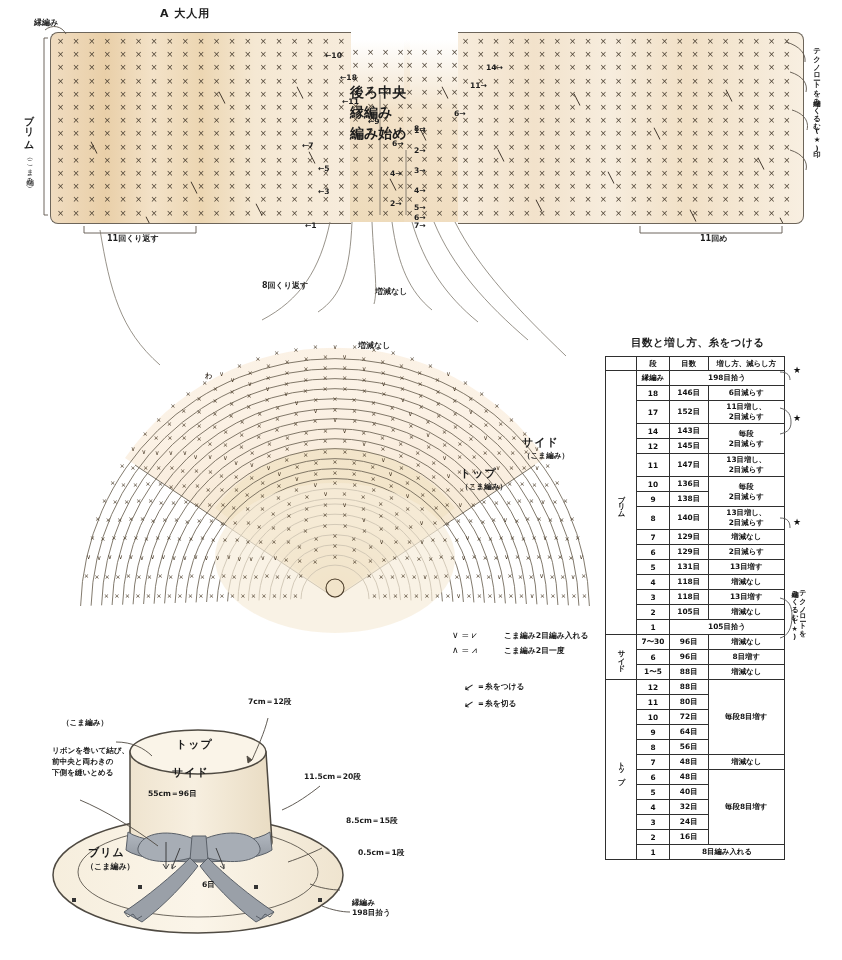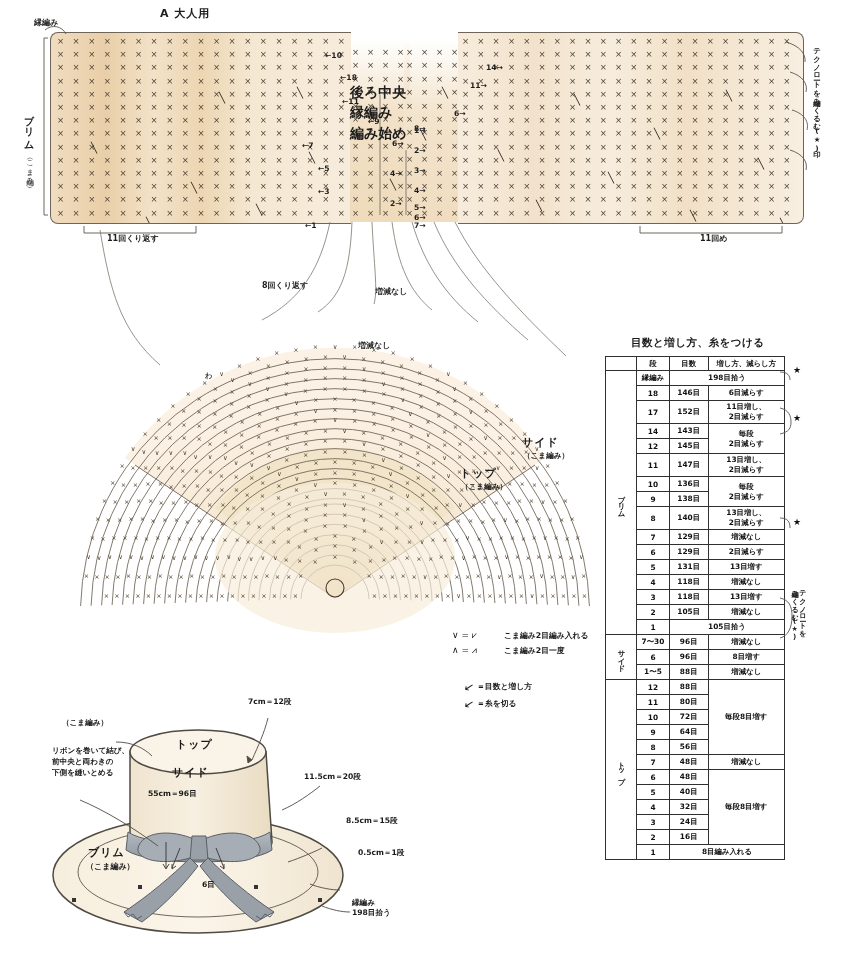--- a/index.html
+++ b/index.html
@@ -1441,21 +1441,21 @@
       <span class="lg-txt">こま編み2目編み入れる</span>
     </div>
     <div class="lg-row">
       <span class="lg-sym">∧ = ⩘</span>
       <span class="lg-txt">こま編み2目一度</span>
     </div>
   </div>
 <div class="abs" id="legend2">
     <div class="lg2-row">
       <span style="font-size:12px;transform:rotate(12deg);display:inline-block;">↙</span>
-      <span class="lg-txt">＝目数と増し方</span>
+      <span class="lg-txt">＝糸をつける</span>
     </div>
     <div class="lg2-row">
       <span style="font-size:12px;transform:rotate(12deg);display:inline-block;">↙</span>
       <span class="lg-txt">＝糸を切る</span>
     </div>
   </div>
 
 <div class="abs t-b" id="tbl-title">目数と増し方、糸をつける</div>
 <table id="tbl">
   <thead>

